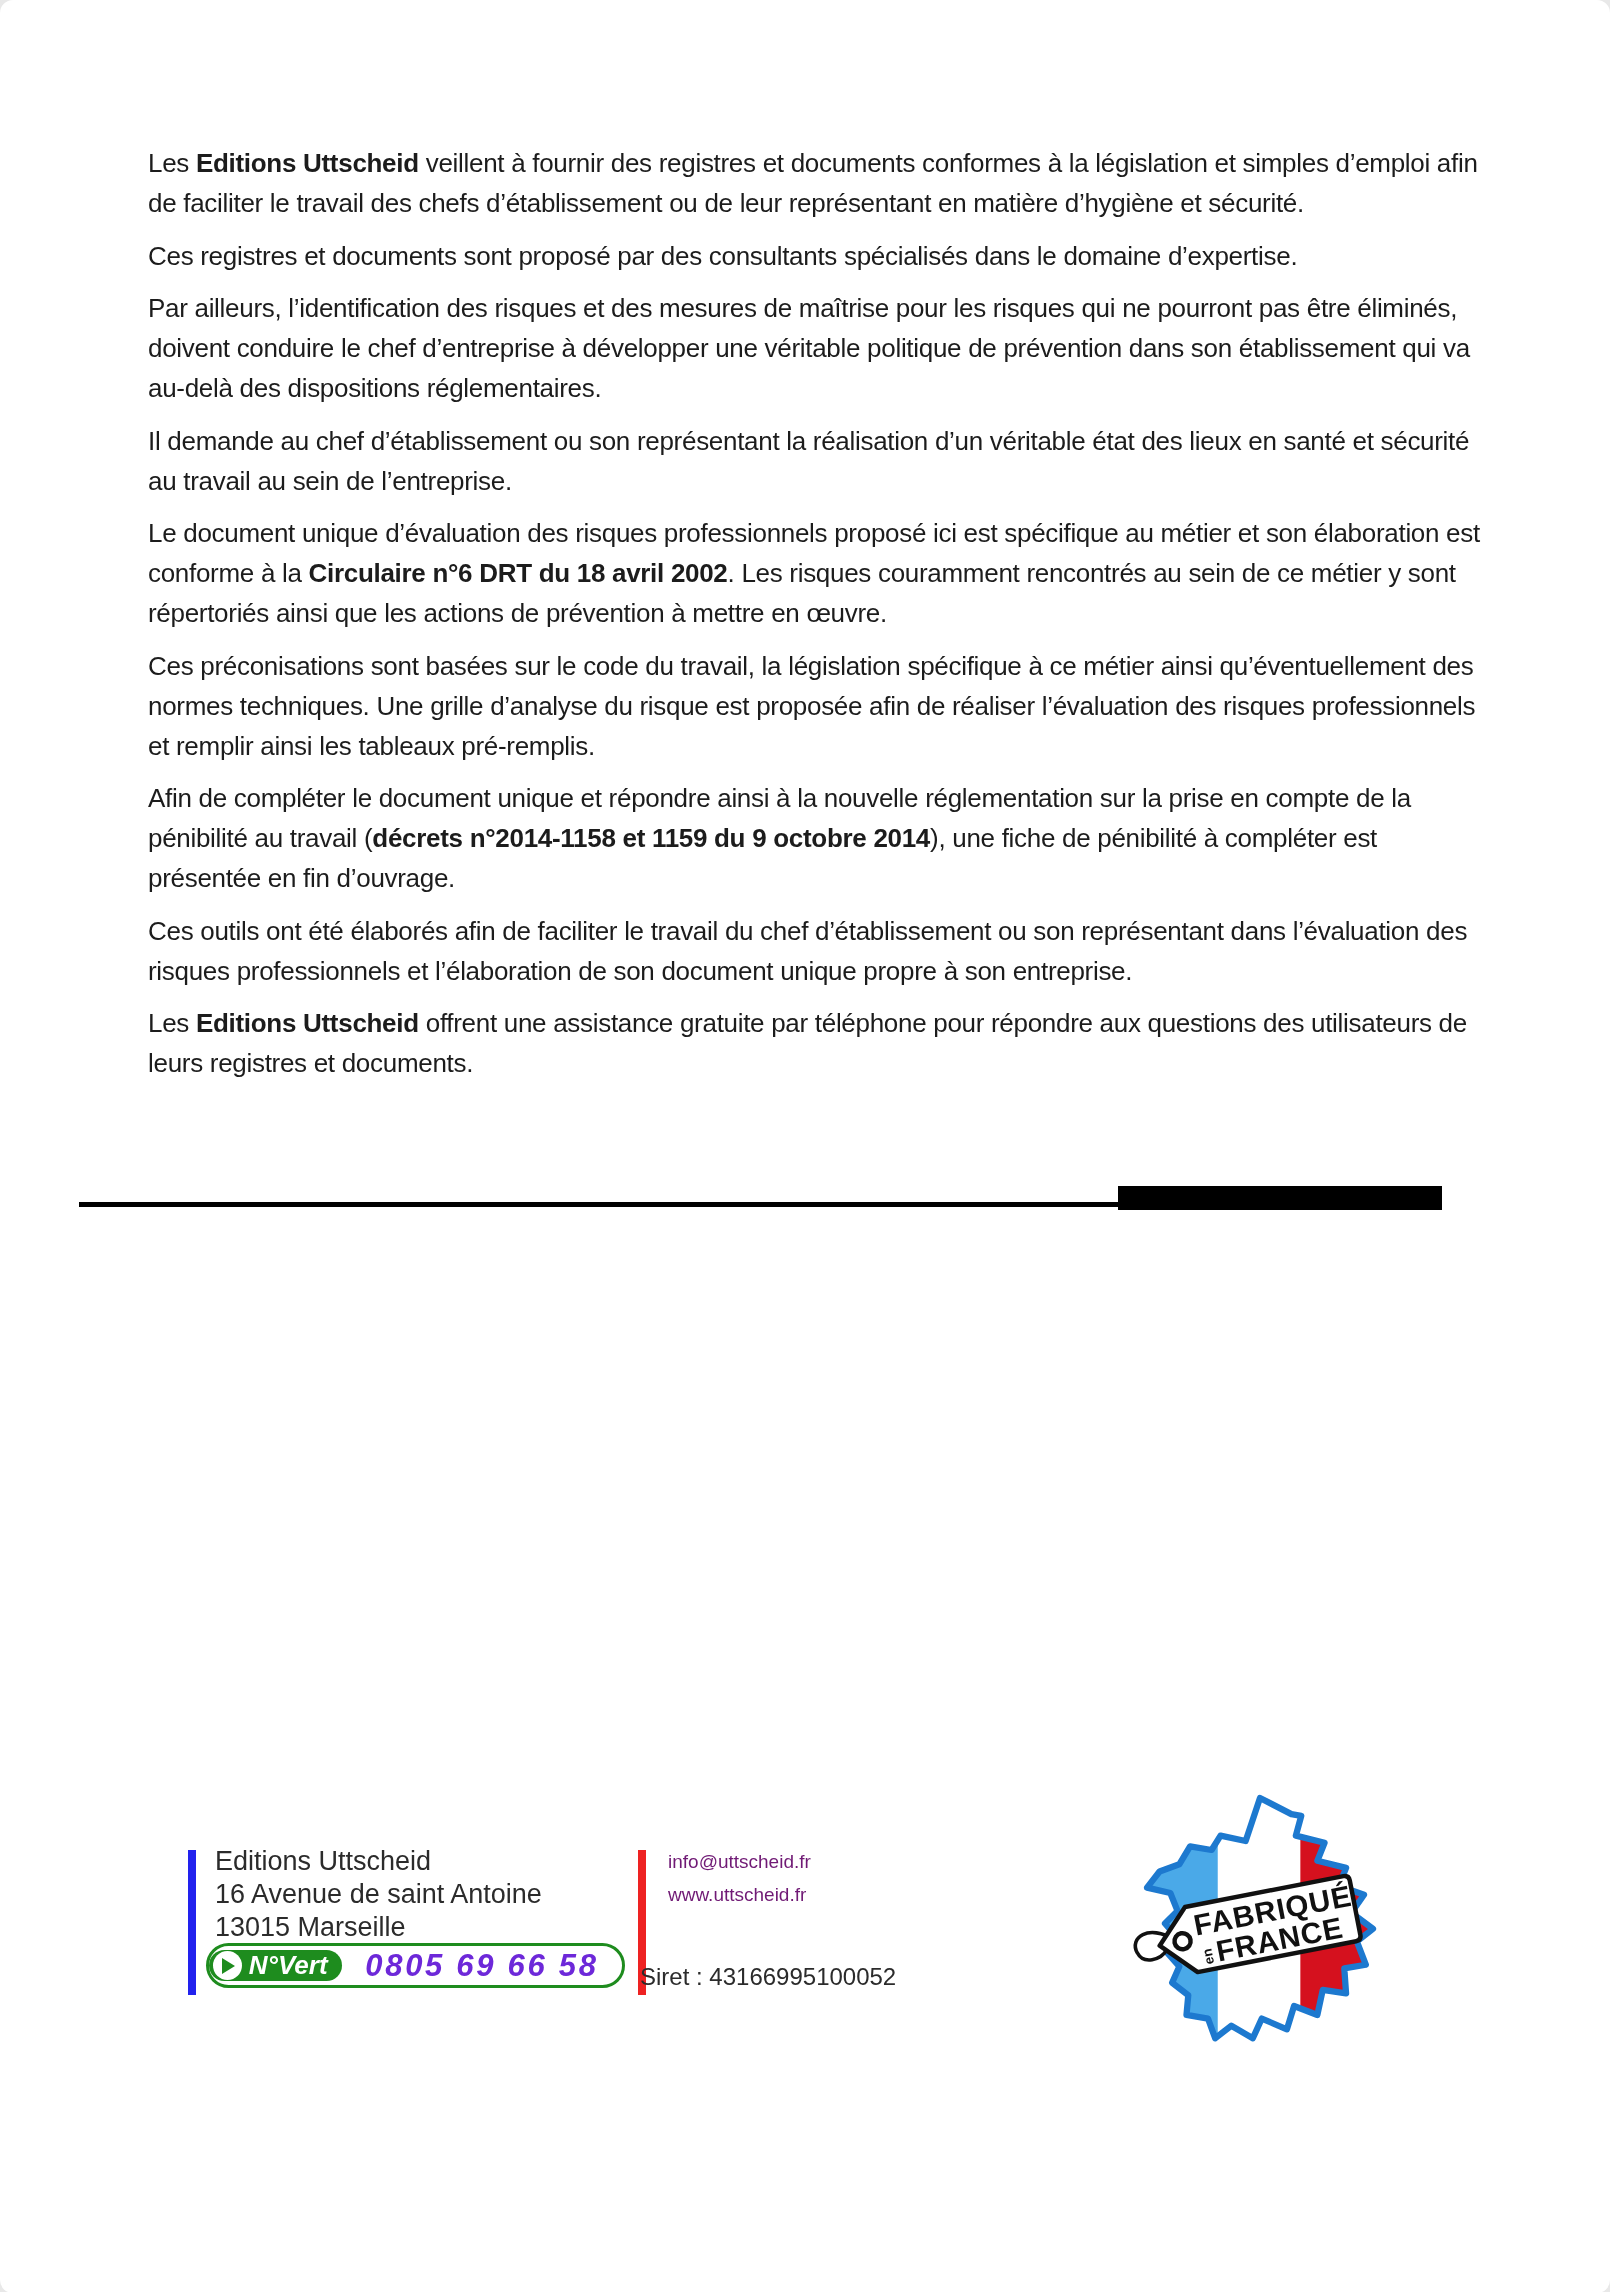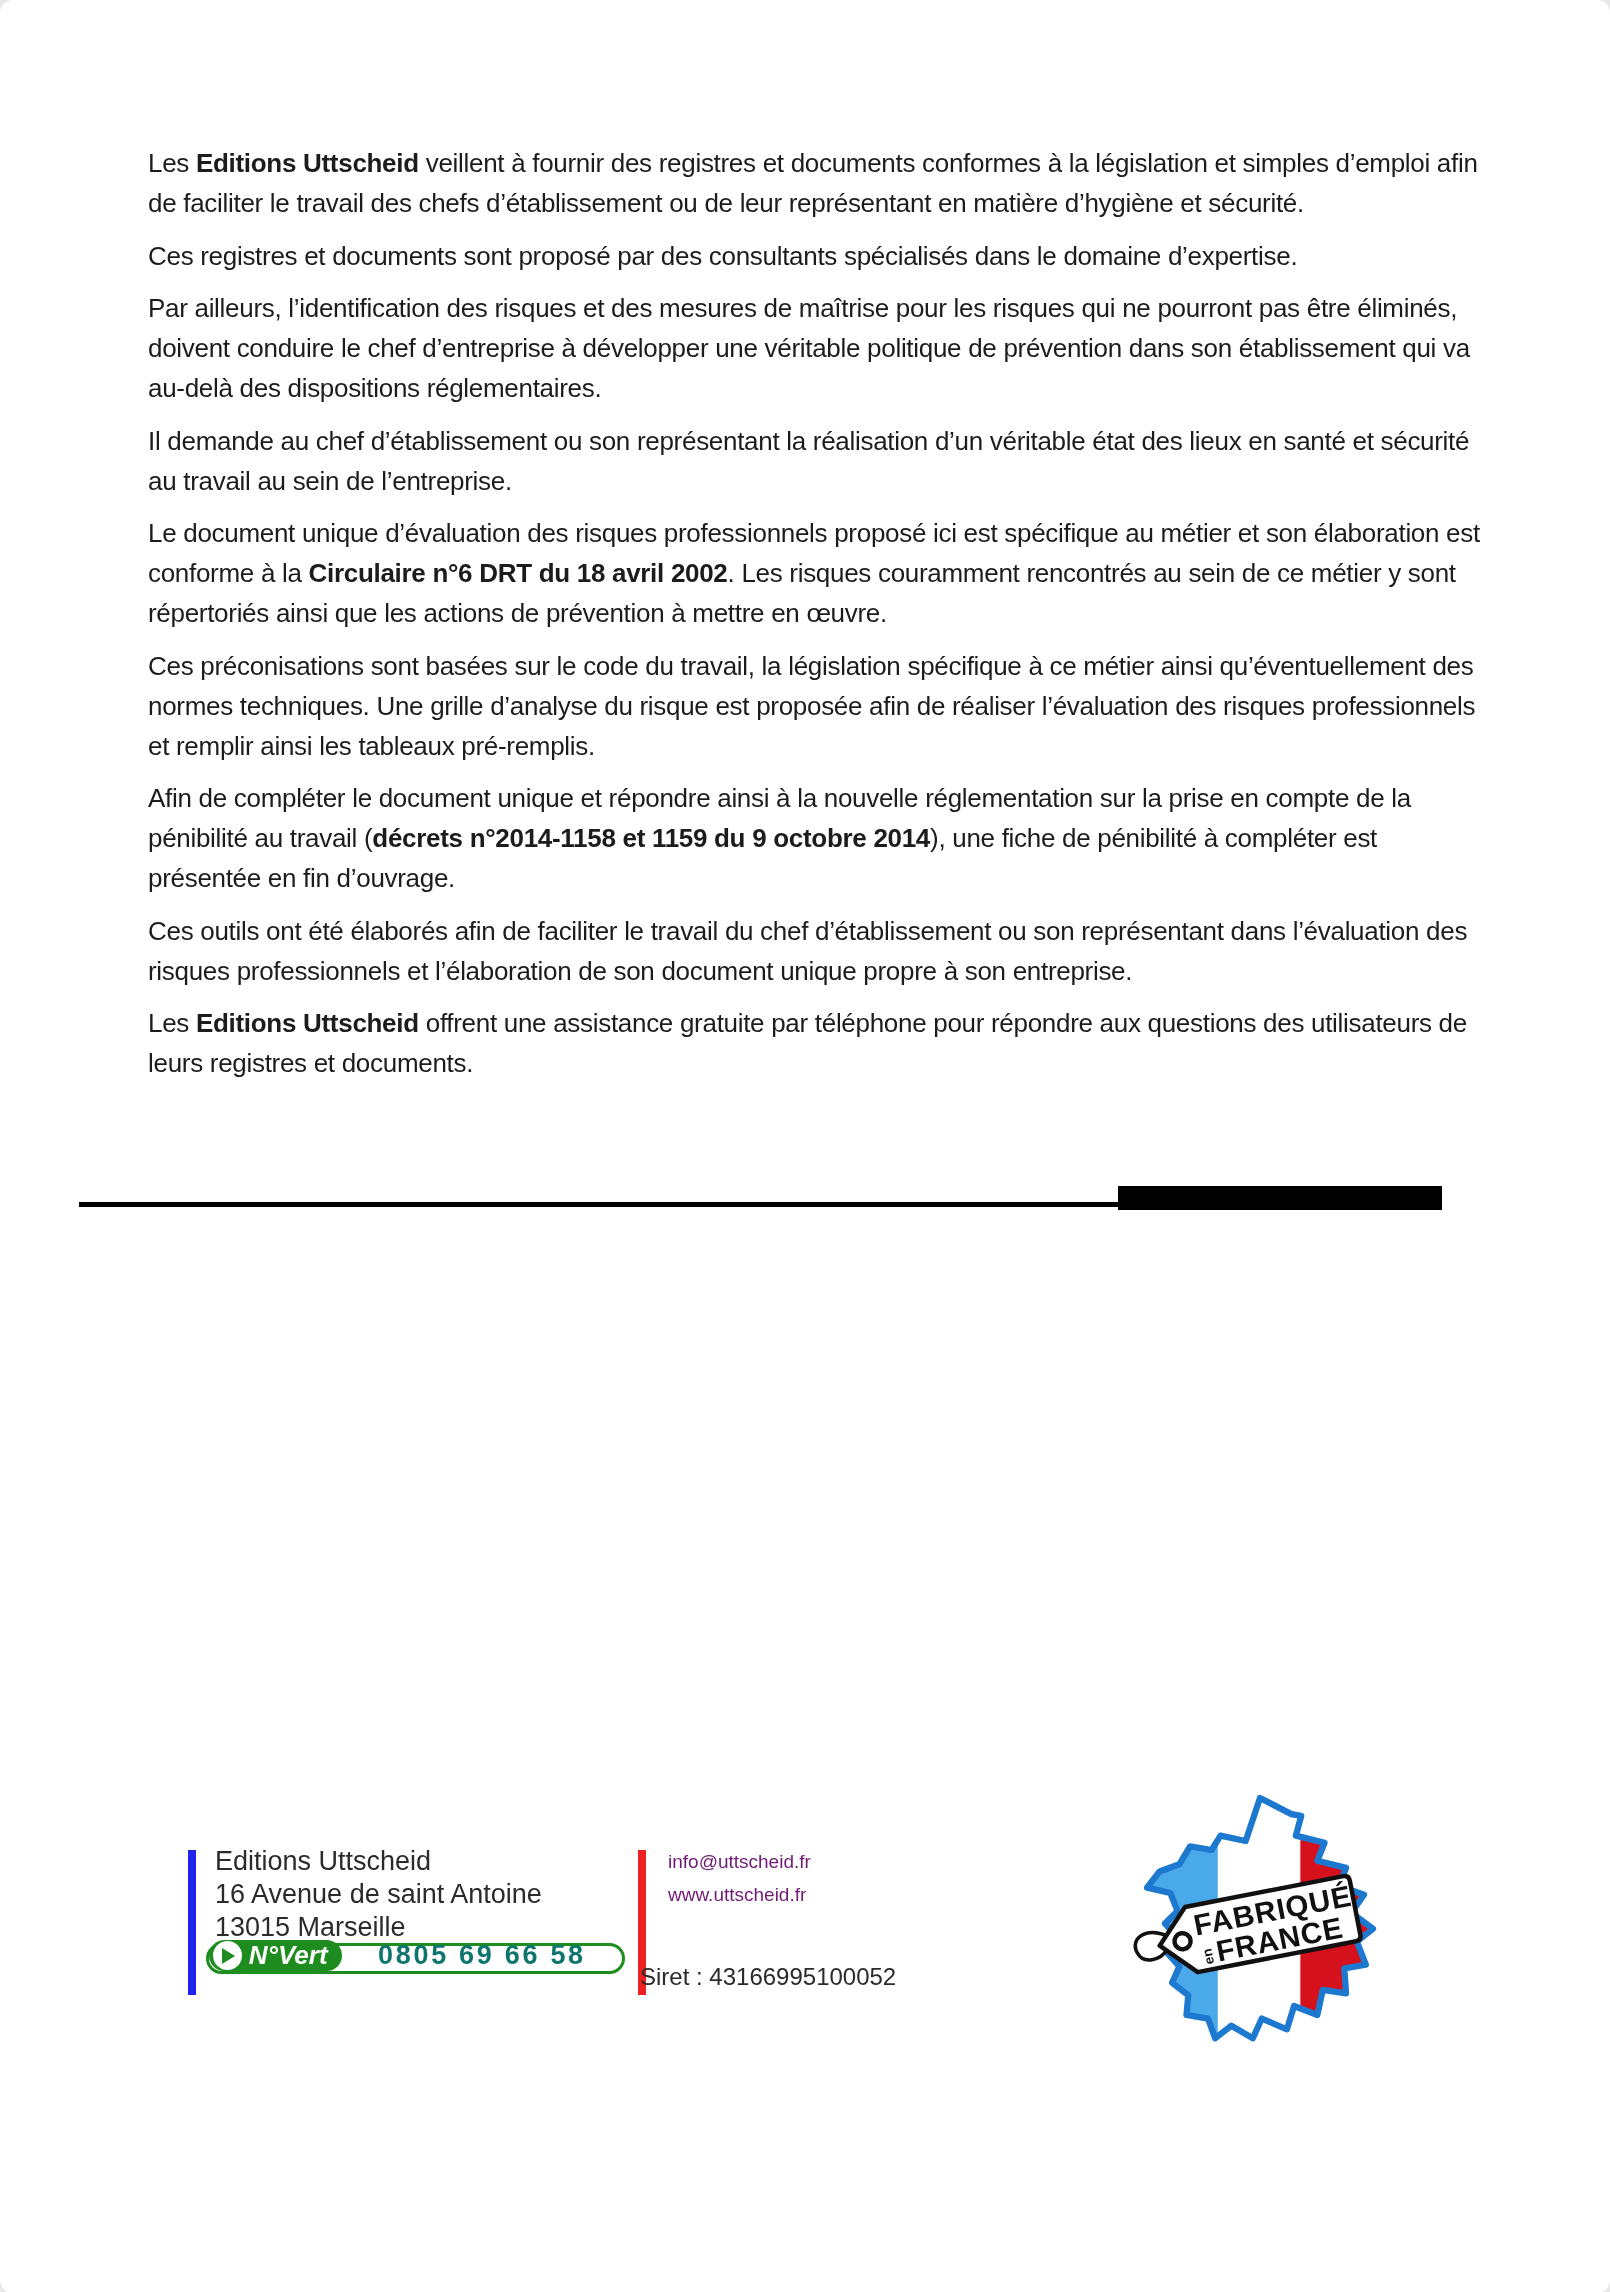--- a/index.html
+++ b/index.html
@@ -24,43 +24,43 @@
   .divider-thick{position:absolute;left:1118px;top:1186px;width:324px;height:24px;background:#000;}
   
   .bar{position:absolute;top:1850px;width:8px;height:145px;}
   .bar-blue{left:188px;background:#2222ee;}
   .bar-red{left:638px;background:#ee2222;}
   .address{position:absolute;left:215px;top:1845px;font-size:27px;line-height:33px;color:#2b2b2b;}
   .contacts{position:absolute;left:668px;top:1845px;font-size:19px;line-height:33px;color:#701a75;}
   .siret{position:absolute;left:640px;top:1963px;font-size:24px;color:#2b2b2b;}
   
   .green-badge{
-    position:absolute;left:206px;top:1943px;width:419px;height:31px;
+    position:absolute;left:206px;top:1943px;width:419px;height:45px;
     border:3.6px solid #1e8c1e;border-radius:24px;background:#fff;
-    display:flex;align-items:flex-end;box-sizing:border-box;
+    display:flex;align-items:center;box-sizing:border-box;
   }
   .gb-left{
     background:#1e8c1e;border-radius:20.6px;
     display:flex;align-items:center;gap:7.2px;
     padding:0 14.3px 0 3.6px;color:#fff;font-weight:bold;font-size:26px;
     font-style:italic;
   }
   .gb-circle{
     width:29px;height:29px;border-radius:50%;background:#fff;
     display:flex;align-items:center;justify-content:center;flex:none;
   }
   .gb-play{
     width:0;height:0;margin-left:2.7px;
     border-left:13.4px solid #1e8c1e;
     border-top:8px solid transparent;
     border-bottom:8px solid transparent;
   }
   .gb-right{
     flex:1;display:flex;align-items:center;justify-content:center;
-    color:#0f766e;font-weight:bold;font-size:27px;letter-spacing:2.7px;
+    color:#6d28d9;font-weight:bold;font-size:31px;letter-spacing:2.7px;font-style:italic;
   }
   
   .mif{position:absolute;left:1112px;top:1789px;width:296px;height:269px;}
 </style>
 </head>
 <body>
 
 <div class="page">
 
   <div class="content">

